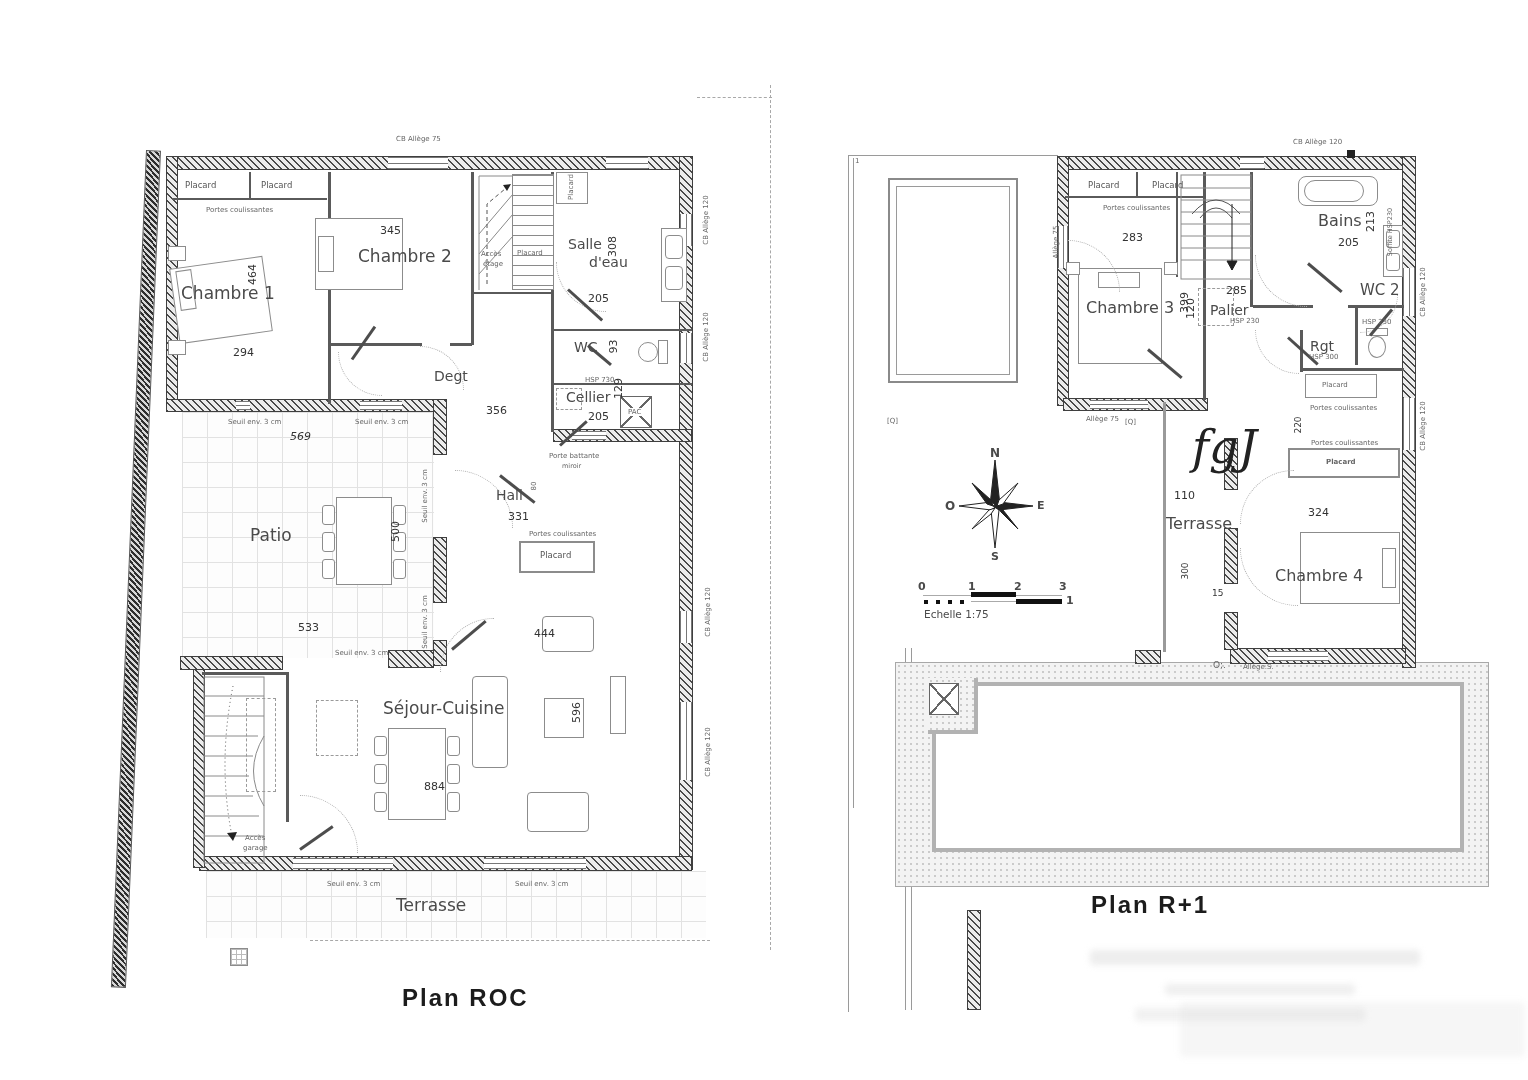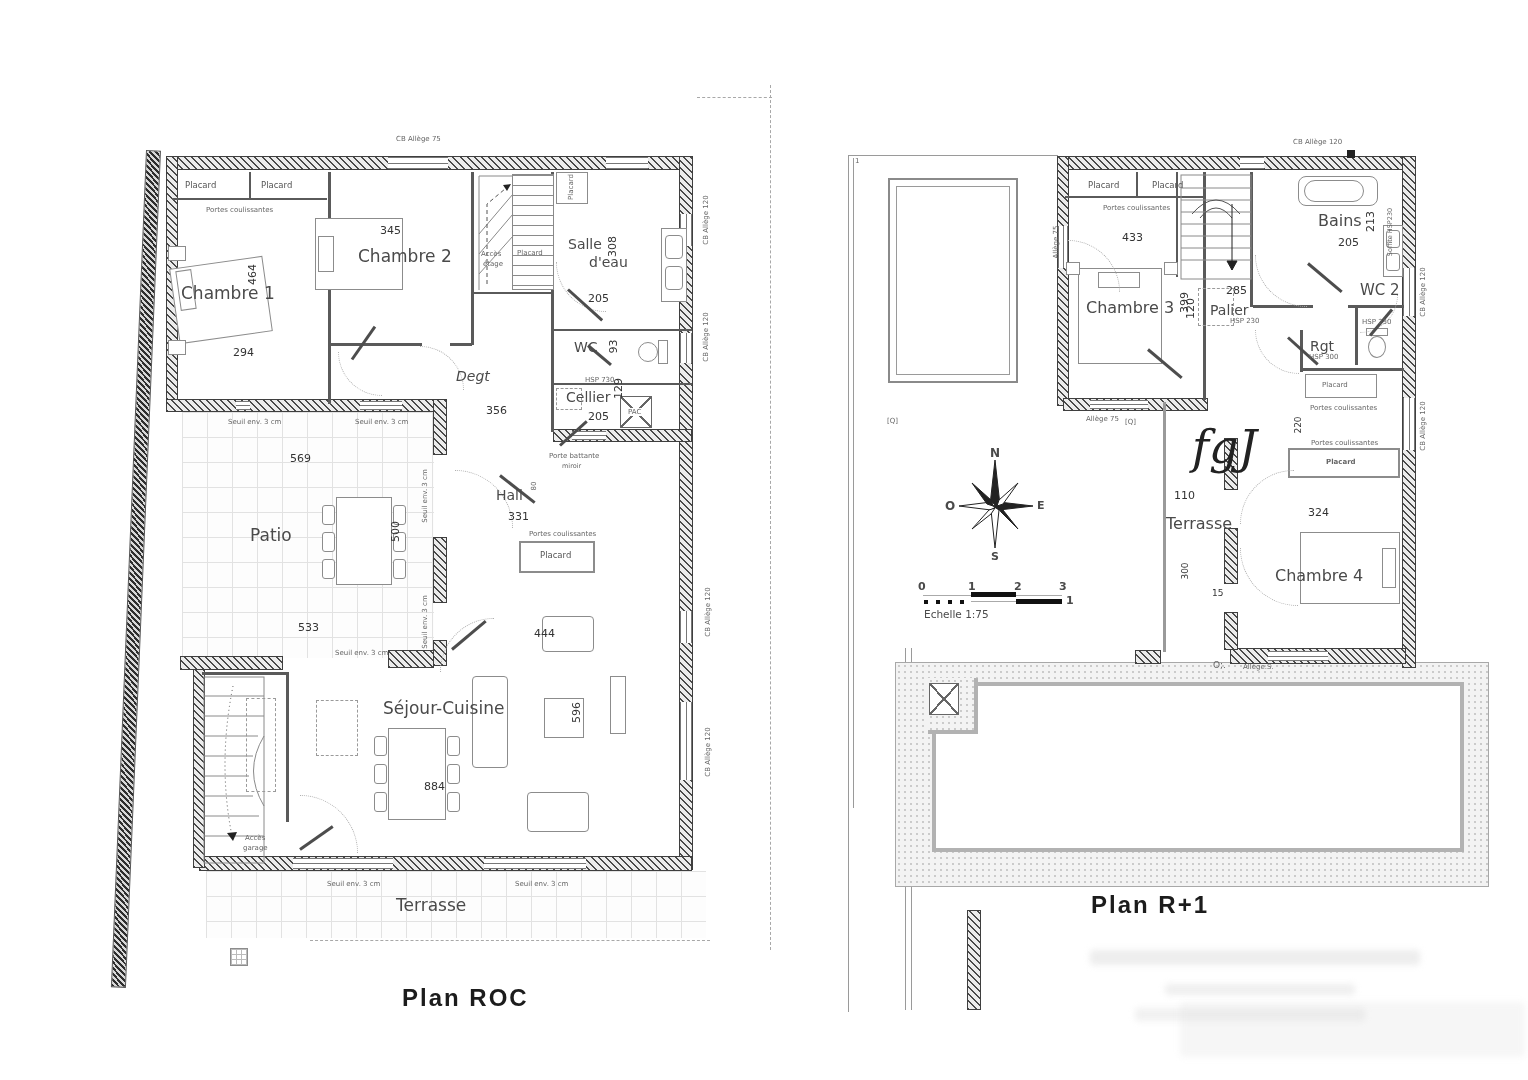--- a/index.html
+++ b/index.html
@@ -167,36 +167,36 @@
     <div class="leaf" style="left:560px;top:444px;width:36px;transform:rotate(-42deg);"></div>
     <div class="leaf" style="left:452px;top:648px;width:44px;transform:rotate(-40deg);"></div>
     <div class="leaf" style="left:300px;top:848px;width:40px;transform:rotate(-35deg);"></div>
 
     <div class="lbl rm-lg" style="left:181px;top:283px;">Chambre 1</div>
     <div class="lbl rm-lg" style="left:358px;top:246px;">Chambre 2</div>
     <div class="lbl rm-sm" style="left:568px;top:236px;">Salle</div>
     <div class="lbl rm-sm" style="left:568px;top:254px;margin-left:21px;">d'eau</div>
     <div class="lbl rm-sm" style="left:574px;top:339px;">WC</div>
     <div class="lbl rm-sm" style="left:566px;top:389px;">Cellier</div>
-    <div class="lbl rm-sm" style="left:456px;top:368px;font-style:italic;">Degt</div>
+    <div class="lbl rm-sm" style="left:434px;top:368px;">Degt</div>
     <div class="lbl rm-sm" style="left:496px;top:487px;">Hall</div>
     <div class="lbl rm-lg" style="left:250px;top:525px;">Patio</div>
     <div class="lbl rm-lg" style="left:383px;top:698px;">Séjour-Cuisine</div>
     <div class="lbl rm-lg" style="left:396px;top:895px;">Terrasse</div>
 
     <div class="dim" style="left:233px;top:346px;">294</div>
     <div class="dim v" style="left:242px;top:268px;">464</div>
     <div class="dim" style="left:380px;top:224px;">345</div>
     <div class="dim v" style="left:602px;top:240px;">308</div>
     <div class="dim" style="left:588px;top:292px;">205</div>
     <div class="dim v" style="left:606px;top:340px;">93</div>
     <div class="dim v" style="left:608px;top:382px;">129</div>
     <div class="dim" style="left:588px;top:410px;">205</div>
     <div class="dim" style="left:486px;top:404px;">356</div>
-    <div class="dim" style="left:290px;top:452px;">569</div>
+    <div class="dim" style="left:290px;top:430px;font-style:italic;">569</div>
     <div class="dim" style="left:298px;top:621px;">533</div>
     <div class="dim v" style="left:385px;top:525px;">500</div>
     <div class="dim" style="left:508px;top:510px;">331</div>
     <div class="dim" style="left:534px;top:627px;">444</div>
     <div class="dim" style="left:424px;top:780px;">884</div>
     <div class="dim v" style="left:566px;top:706px;">596</div>
 
     <div class="lbl xs" style="left:396px;top:135px;">CB Allège 75</div>
     <div class="lbl sm" style="left:185px;top:180px;">Placard</div>
     <div class="lbl sm" style="left:261px;top:180px;">Placard</div>
@@ -316,21 +316,21 @@
     <div class="leaf" style="left:1148px;top:348px;width:44px;transform:rotate(40deg);"></div>
 
     <div class="lbl rm" style="left:1086px;top:298px;">Chambre 3</div>
     <div class="lbl rm" style="left:1318px;top:211px;">Bains</div>
     <div class="lbl rm-sm" style="left:1360px;top:281px;font-size:15px;">WC 2</div>
     <div class="lbl rm-sm" style="left:1210px;top:302px;">Palier</div>
     <div class="lbl rm-sm" style="left:1310px;top:338px;">Rgt</div>
     <div class="lbl rm" style="left:1166px;top:514px;">Terrasse</div>
     <div class="lbl rm" style="left:1275px;top:566px;">Chambre 4</div>
 
-    <div class="dim" style="left:1122px;top:231px;">433</div>
+    <div class="dim" style="left:1122px;top:231px;">283</div>
     <div class="dim v" style="left:1174px;top:296px;">399</div>
     <div class="dim v" style="left:1360px;top:215px;">213</div>
     <div class="dim" style="left:1338px;top:236px;">205</div>
     <div class="dim" style="left:1226px;top:284px;">285</div>
     <div class="dim v" style="left:1180px;top:302px;">120</div>
     <div class="dim" style="left:1308px;top:506px;">324</div>
     <div class="dim" style="left:1174px;top:477px;margin-top:12px;">110</div>
     <div class="dim v" style="left:1176px;top:566px;font-size:9px;">300</div>
     <div class="dim" style="left:1212px;top:588px;font-size:9px;">15</div>
     <div class="dim v" style="left:1289px;top:420px;font-size:9px;">220</div>

